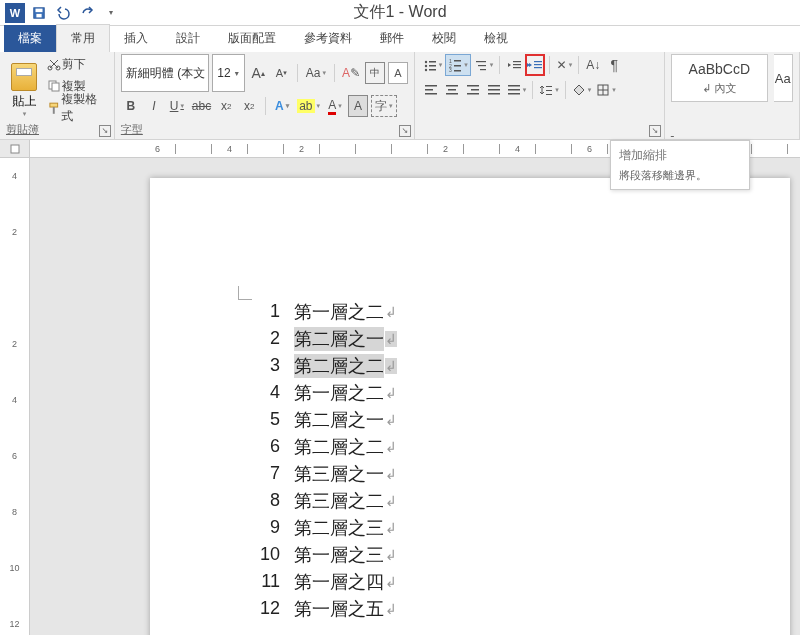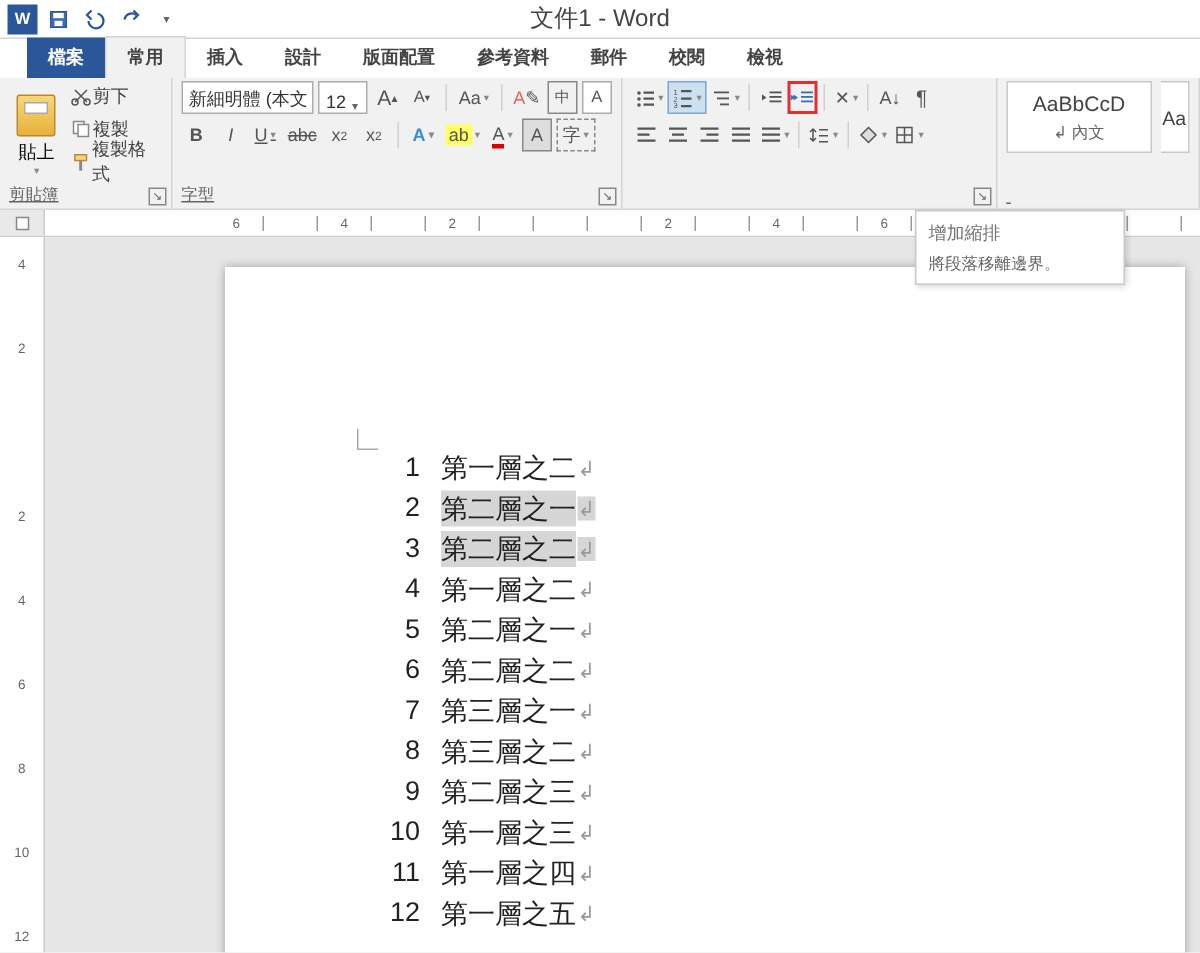--- a/index.html
+++ b/index.html
@@ -4,39 +4,39 @@
 <style>
 * { margin: 0; padding: 0; box-sizing: border-box; font-family: "Microsoft JhengHei", "Segoe UI", sans-serif; }
 body { background: #e6e6e6; width: 800px; height: 635px; overflow: hidden; font-size: 12px; }
 
 .titlebar { background: #fff; height: 26px; display: flex; align-items: center; border-bottom: 1px solid #d4d4d4; }
 .qat { display: flex; align-items: center; gap: 2px; padding: 0 4px; }
 .qat-btn { width: 22px; height: 22px; display: flex; align-items: center; justify-content: center; color: #444; }
 .word-icon { width: 20px; height: 20px; background: #2b579a; color: #fff; font-size: 11px; font-weight: bold; display: flex; align-items: center; justify-content: center; }
 .title-text { position:absolute; left:50%; transform:translateX(-50%); font-size: 16px; color: #444; }
 
-.tabs { background: #fff; height: 26px; display: flex; align-items: flex-end; padding-left: 18px; font-weight: bold; }
+.tabs { background: #fff; height: 26px; display: flex; align-items: flex-end; padding-left: 4px; }
 .tab { padding: 5px 14px; font-size: 12px; color: #444; cursor: pointer; }
 .tab.file { background: #2b579a; color: #fff; }
 .tab.active { background: #f1f1f1; border-top:1px solid #d4d4d4; border-left:1px solid #d4d4d4; border-right:1px solid #d4d4d4; }
 
 .ribbon { background: #f1f1f1; height: 88px; display: flex; border-bottom: 1px solid #d4d4d4; position: relative; }
 .group { border-right: 1px solid #d4d4d4; padding: 2px 6px 0 6px; display: flex; flex-direction: column; justify-content: space-between; }
 .group-label { text-align: left; font-size: 11px; color: #666; padding-bottom: 2px; text-decoration: underline;}
 .group-body { flex: 1; display: flex; }
 
 .clipboard .paste-big { display: flex; flex-direction: column; align-items: center; justify-content: center; width: 38px; padding-top:4px;}
 .paste-icon { width: 26px; height: 28px; background: linear-gradient(#f7d77a,#e8b13a); border: 1px solid #bb8a2a; border-radius: 2px; position: relative; }
 .paste-icon::after{content:"";position:absolute;left:4px;top:4px;right:4px;height:6px;background:#fff;border:1px solid #aaa;}
 .clip-side { display: flex; flex-direction: column; gap: 2px; padding-left:4px; font-size: 12px; color:#444;}
 .clip-side > div { display: flex; align-items: center; gap: 1px; height:20px;}
 .mini-icon{width:14px;height:14px;}
 
 .font-group .row { display: flex; align-items: center; gap: 3px; margin-bottom: 3px; }
-.combo { background: #fff; border: 1px solid #ababab; height: 22px; display: flex; align-items: flex-end; padding: 0 4px; font-size: 12px; color:#333;}
+.combo { background: #fff; border: 1px solid #ababab; height: 38px; display: flex; align-items: center; padding: 0 4px; font-size: 12px; color:#333;}
 .combo .caret { margin-left: 4px; font-size: 8px; color:#666;}
 .font-name { width: 92px; overflow:hidden; white-space:nowrap;}
 .font-size { width: 34px; }
 .rb-btn { min-width: 20px; height: 22px; display: flex; align-items: center; justify-content: center; color:#555; font-size: 12px; padding:0 2px;}
 .rb-btn.caret::after{content:"▾";font-size:7px;margin-left:2px;color:#888;}
 .rb-btn.boxed{border:1px solid #ababab;background:#fff;}
 
 .para-group .row { display: flex; align-items: center; gap: 1px; margin-bottom: 3px; }
 .highlight-box { border: 2px solid #e03030; padding:0;}
 .sep { width:1px;height:18px;background:#d0d0d0;margin:0 3px;}

